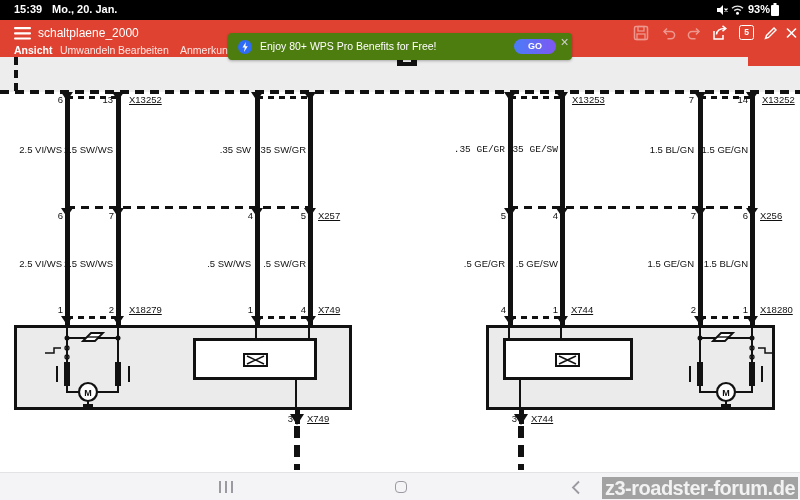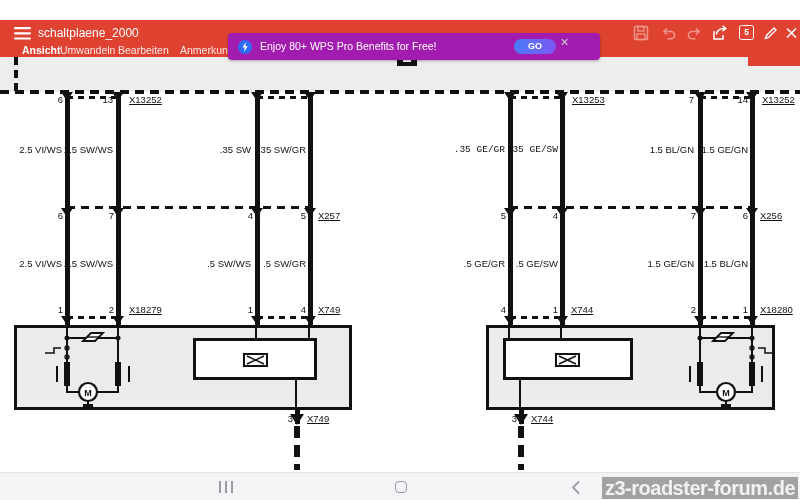--- a/index.html
+++ b/index.html
@@ -7,21 +7,21 @@
           font-family:"Liberation Sans",sans-serif;color:#111;}
   .abs{position:absolute;}
   
   .statusbar{position:absolute;left:0;top:0;width:800px;height:20px;background:#000;color:#fff;z-index:70;}
   .sb-txt{position:absolute;font-size:11px;font-weight:bold;top:3px;white-space:nowrap;}
   
   .redbar{position:absolute;left:0;top:20px;width:800px;height:37px;background:#e04231;z-index:40;}
   .red-ext{position:absolute;left:748px;top:57px;width:52px;height:9px;background:#e04231;z-index:39;}
   .apptitle{position:absolute;left:38px;top:6px;font-size:12px;font-weight:normal;color:#fff;white-space:nowrap;}
   .menuitem{position:absolute;top:24px;font-size:10.5px;color:rgba(255,255,255,.88);white-space:nowrap;}
-  .menuitem.first{font-weight:bold;color:#fff;margin-left:8px;}
+  .menuitem.first{font-weight:bold;color:#fff;}
   .tbicon{position:absolute;top:4px;width:18px;height:18px;}
   .dim{opacity:.45;}
   
   .doc{position:absolute;left:0;top:57px;width:800px;height:415px;background:#fff;}
   .graystrip{position:absolute;left:0;top:0;width:800px;height:35px;background:#ededee;}
   .dash-top{position:absolute;left:0;top:33px;width:800px;height:3.5px;
             background:repeating-linear-gradient(90deg,#111 0 9px,transparent 9px 15px);}
   .dash-vert{position:absolute;left:14px;top:0;width:3.5px;height:35px;
             background:repeating-linear-gradient(180deg,#111 0 8px,transparent 8px 13px);}
   .wire{position:absolute;width:5px;background:#111;top:35px;height:233px;}
@@ -34,41 +34,59 @@
   .compbox{position:absolute;box-sizing:border-box;border:3px solid #111;background:#ebebeb;}
   .inner{position:absolute;box-sizing:border-box;border:3px solid #111;background:#fff;}
   .xbox{position:absolute;box-sizing:border-box;border:2px solid #111;background:#fff;}
   .thin{position:absolute;width:2px;background:#111;}
   .stub{position:absolute;width:5px;background:#111;}
   .dashwire{position:absolute;width:6px;background:repeating-linear-gradient(180deg,#111 0 12px,transparent 12px 19px);}
   .m21{position:absolute;font-size:9.5px;line-height:12.5px;white-space:nowrap;}
   .minicomp{position:absolute;left:397px;top:0;width:20px;height:9px;background:#111;}
   .minicomp .slit{position:absolute;left:6px;top:1.5px;width:8px;height:3.5px;background:#fff;}
   
-  .banner{position:absolute;left:228px;top:33px;width:372px;height:27px;background:#a21caf;border-radius:4px;
+  .banner{position:absolute;left:228px;top:33px;width:344px;height:27px;background:#4d7c0f;border-radius:4px;
           z-index:60;box-shadow:0 1px 3px rgba(0,0,0,.3);}
   .banner-icon{position:absolute;left:10px;top:6.5px;width:14px;height:14px;border-radius:50%;background:#2e6bf6;}
   .banner-text{position:absolute;left:32px;top:7px;font-size:10.5px;color:#fff;white-space:nowrap;}
   .gopill{position:absolute;left:286px;top:6px;width:42px;height:15px;border-radius:8px;
           background:linear-gradient(90deg,#4a7cf7,#7e57f2);color:#fff;font-size:9px;font-weight:bold;
           text-align:center;line-height:15px;}
   .banner-close{position:absolute;left:330px;top:3px;width:13px;height:13px;color:#cfcfcf;font-size:14px;line-height:13px;text-align:center;}
   
   .navbar{position:absolute;left:0;top:472px;width:800px;height:28px;background:#f4f4f6;border-top:1px solid #e3e3e6;z-index:70;}
   .rec-bars{position:absolute;left:219px;top:8px;width:16px;height:12px;}
   .rec-bars i{position:absolute;top:0;width:2px;height:12px;background:#9a9aa0;}
   .homebtn{position:absolute;left:395px;top:8px;width:12px;height:12px;border:1.8px solid #9a9aa0;border-radius:4px;box-sizing:border-box;}
   .watermark{position:absolute;left:602px;top:4px;width:196px;height:22px;background:#a2a2a2;color:#f2f2f2;
              font-size:20px;font-weight:bold;text-align:center;line-height:22px;letter-spacing:-0.5px;}
 </style>
 </head>
 <body>
 
 <div id="screen">
 
+  <div class="statusbar">
+    <span class="sb-txt" style="left:14px;">15:39</span>
+    <span class="sb-txt" style="left:52px;">Mo., 20. Jan.</span>
+    <svg class="abs" style="left:716px;top:4px;" width="12" height="12">
+      <polygon points="1,4 4,4 7,1 7,11 4,8 1,8" fill="#fff"></polygon>
+      <path d="M8.5,4.5 L11.5,7.5 M11.5,4.5 L8.5,7.5" stroke="#fff" stroke-width="1.2"></path>
+    </svg>
+    <svg class="abs" style="left:731px;top:4px;" width="13" height="11">
+      <path d="M1,4.2 A8.2,8.2 0 0 1 12,4.2" fill="none" stroke="#fff" stroke-width="1.4" opacity=".9"></path>
+      <path d="M3.2,6.6 A5,5 0 0 1 9.8,6.6" fill="none" stroke="#fff" stroke-width="1.4" opacity=".9"></path>
+      <circle cx="6.5" cy="9.3" r="1.5" fill="#fff"></circle>
+    </svg>
+    <span class="sb-txt" style="left:748px;">93%</span>
+    <svg class="abs" style="left:770px;top:3px;" width="10" height="14">
+      <rect x="3.5" y="0" width="3" height="2" fill="#fff"></rect>
+      <rect x="1" y="2" width="8" height="11" rx="1" fill="#fff"></rect>
+    </svg>
+  </div>
 
   <div class="redbar">
     <svg class="abs" style="left:14px;top:7px;" width="17" height="13">
       <rect x="0" y="0" width="17" height="2.2" rx="1" fill="#fff"></rect>
       <rect x="0" y="5.2" width="17" height="2.2" rx="1" fill="#fff"></rect>
       <rect x="0" y="10.4" width="17" height="2.2" rx="1" fill="#fff"></rect>
     </svg>
     <span class="apptitle">schaltplaene_2000</span>
 
     <svg class="tbicon dim" style="left:632px;" width="18" height="18">

